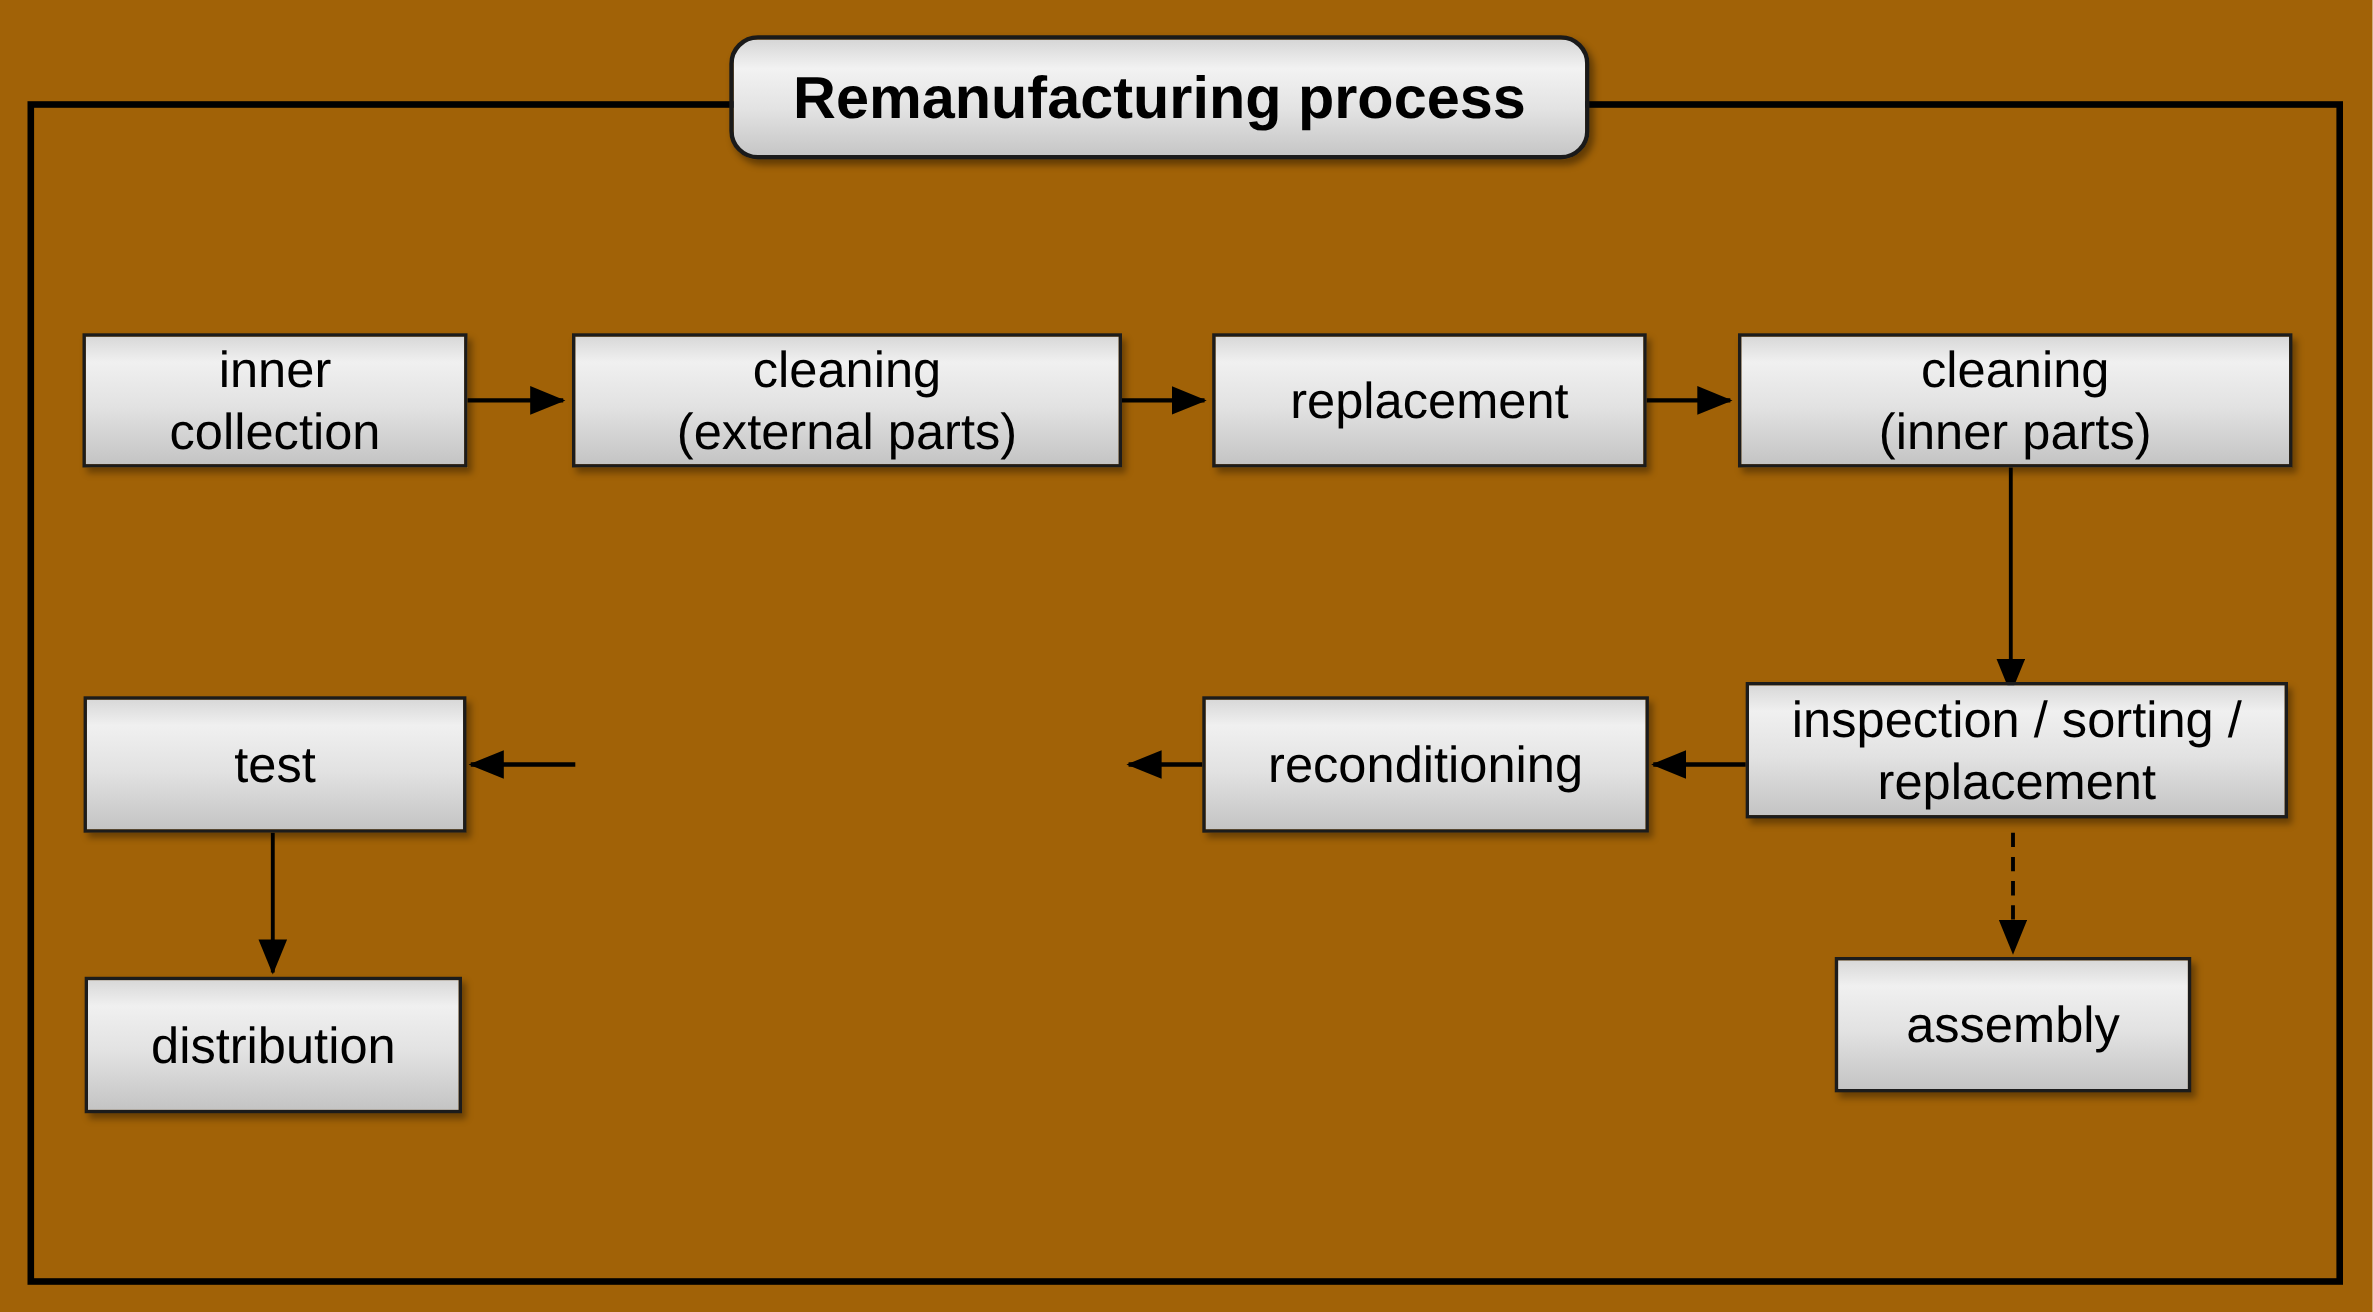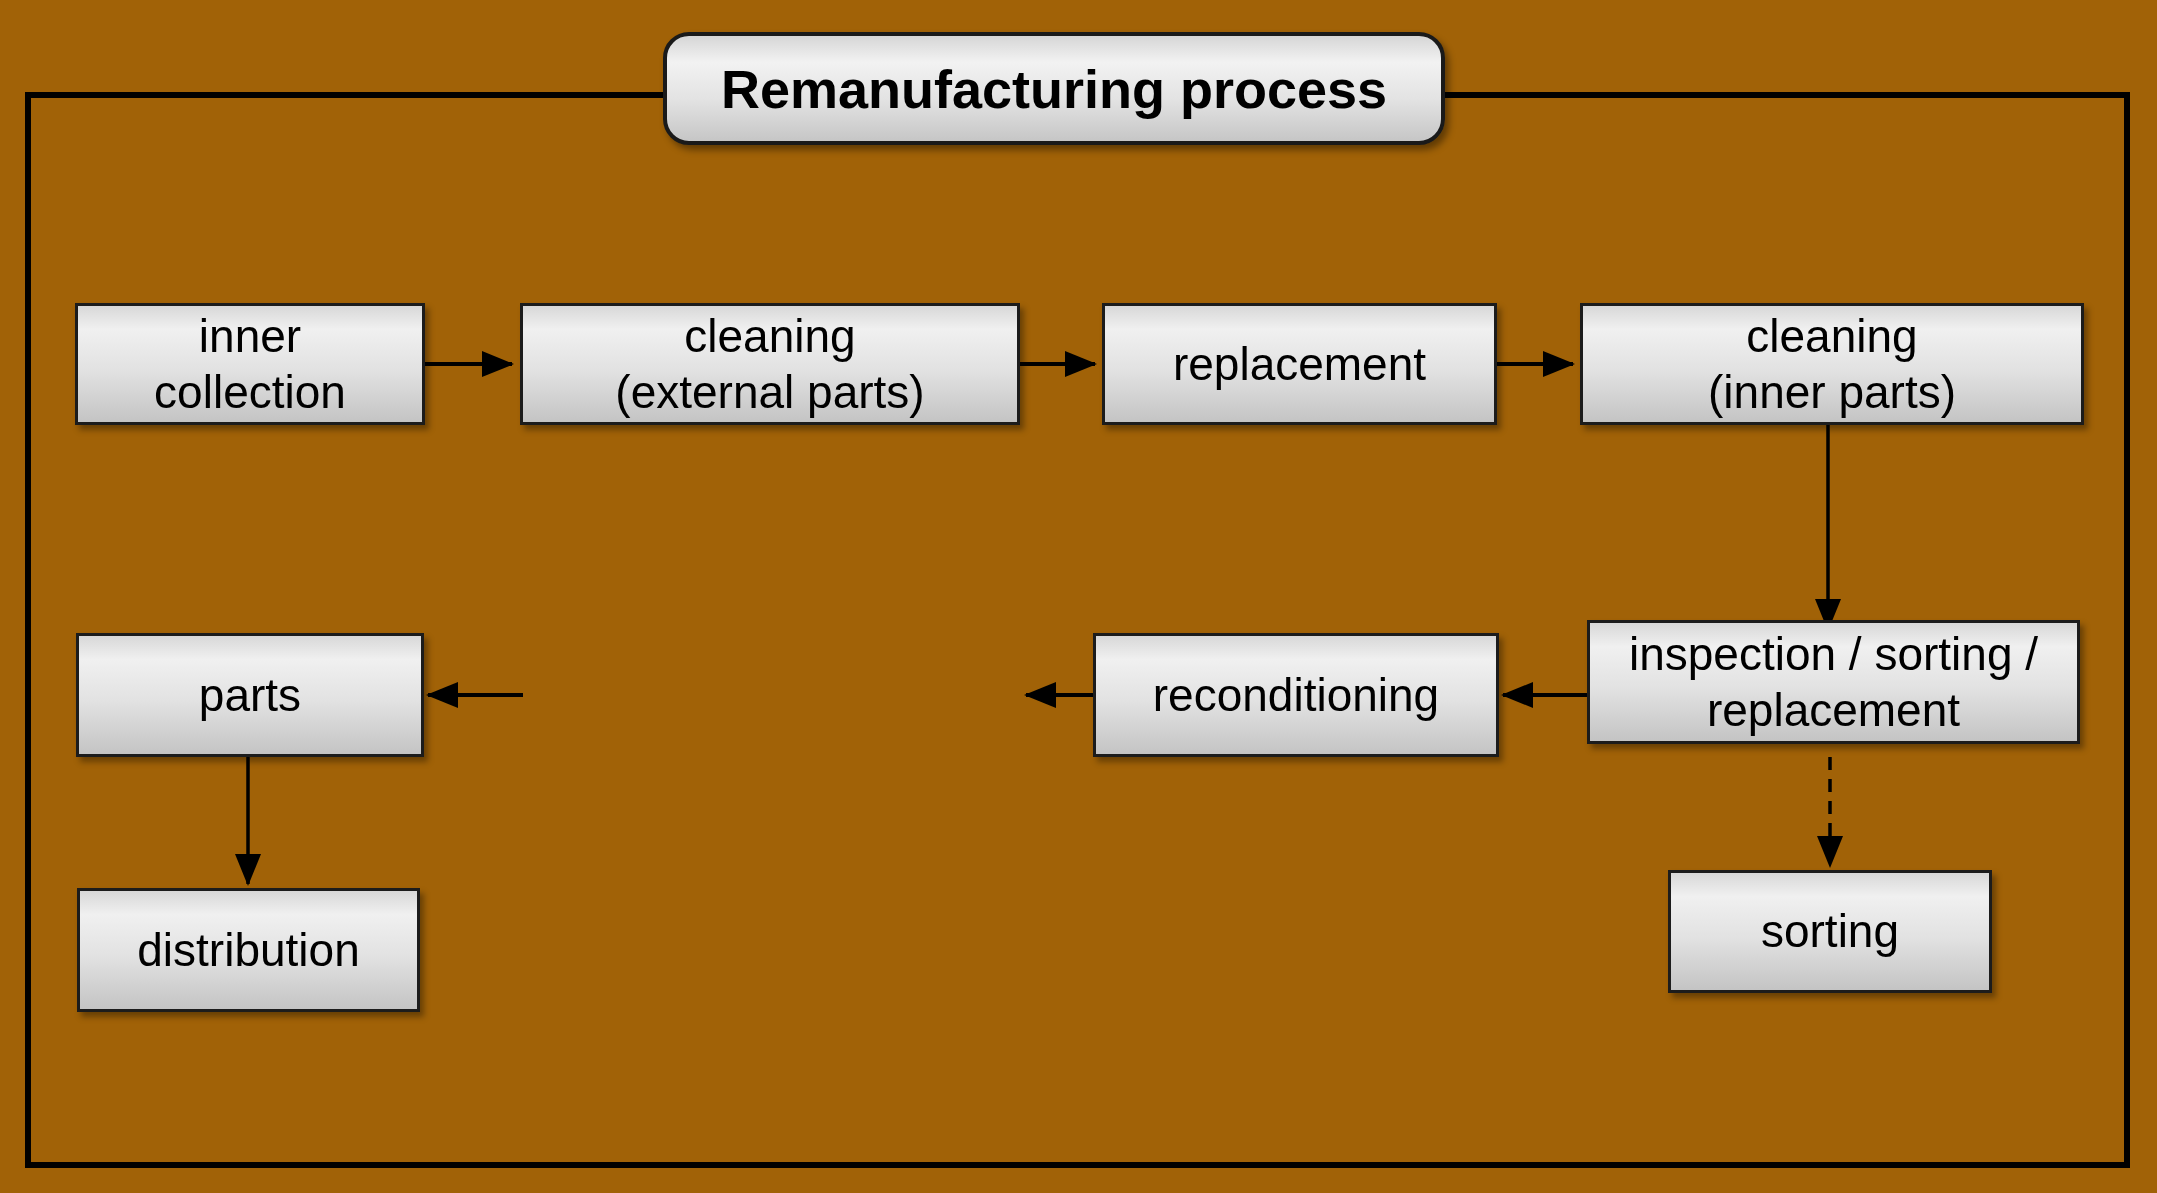--- a/index.html
+++ b/index.html
@@ -102,19 +102,19 @@
 
   <div class="node n-clean-inner">cleaning
 (inner parts)</div>
 
   <div class="node n-inspection">inspection / sorting /
 replacement</div>
 
   <div class="node n-recondition">reconditioning</div>
 
 
-  <div class="node n-test">parts</div>
+  <div class="node n-test">test</div>
 
   <div class="node n-distribution">distribution</div>
 
-  <div class="node n-disposal">sorting</div>
+  <div class="node n-disposal">assembly</div>
 
 </div>
 
 </body></html>

